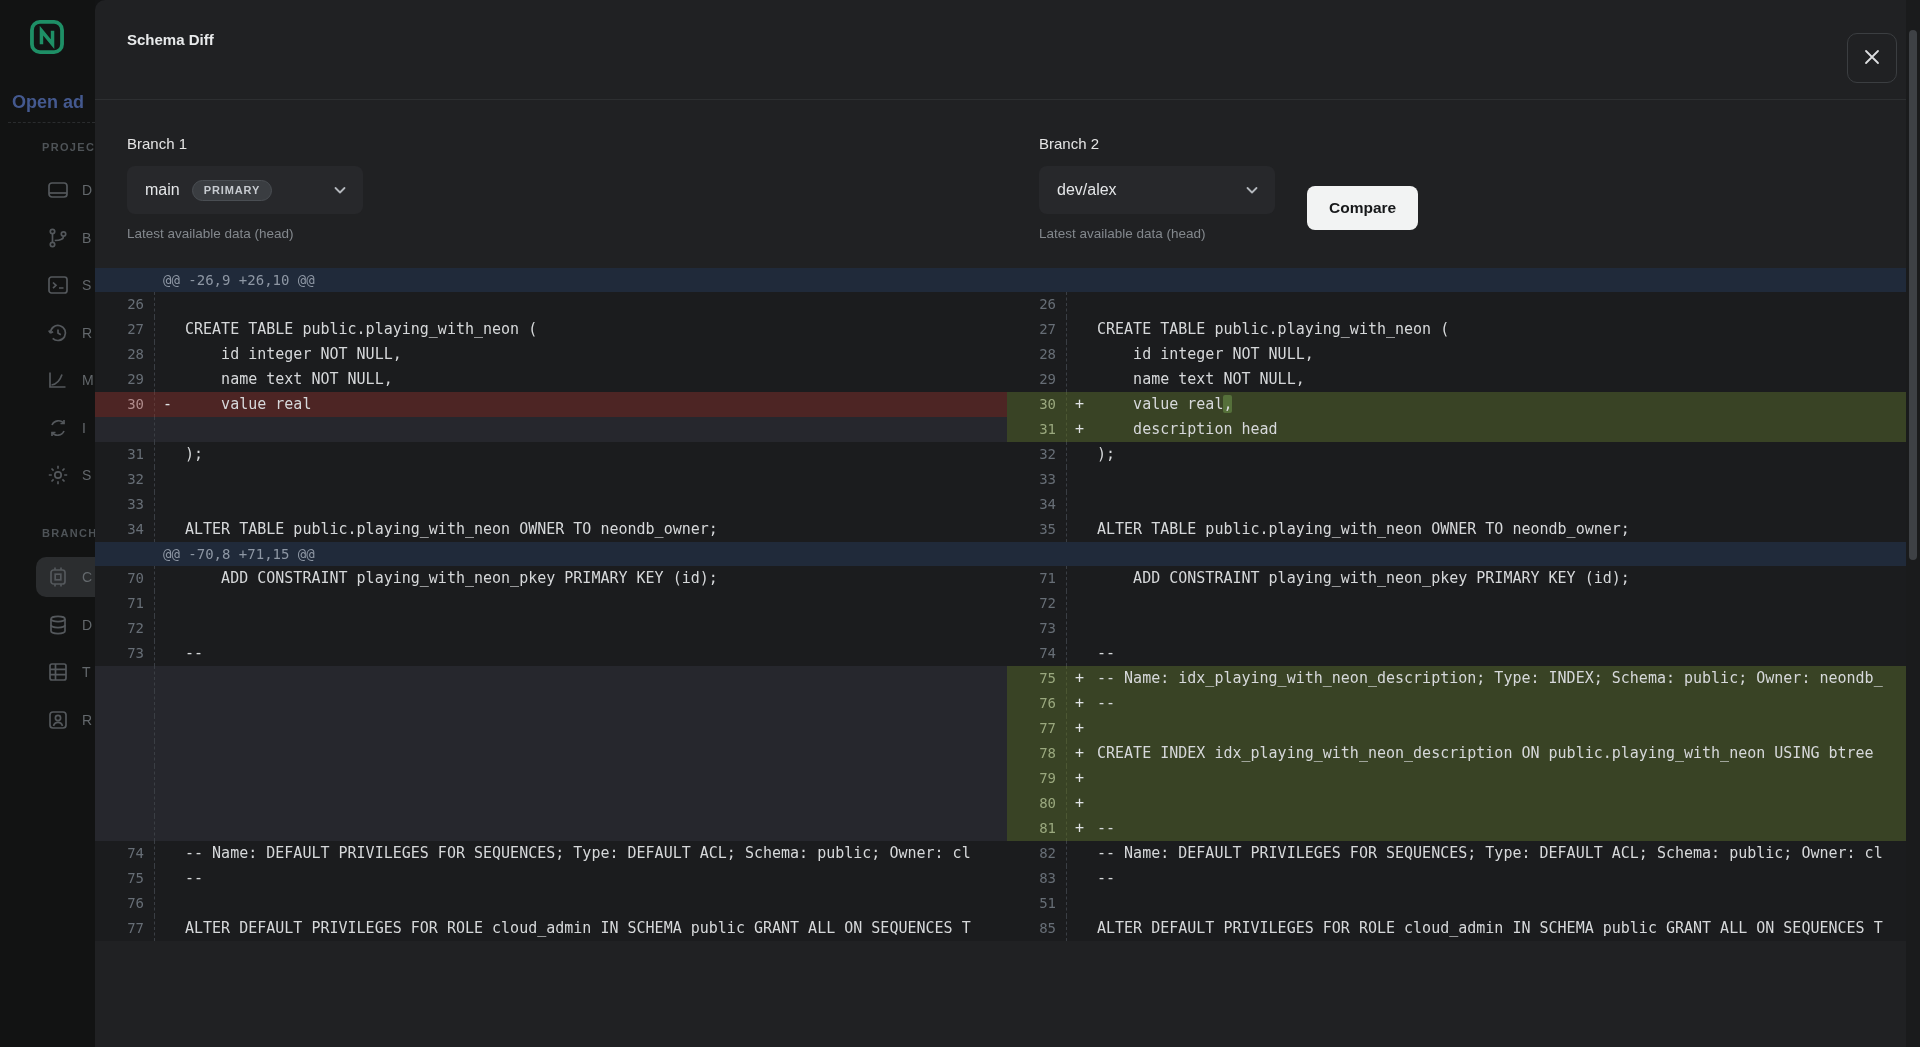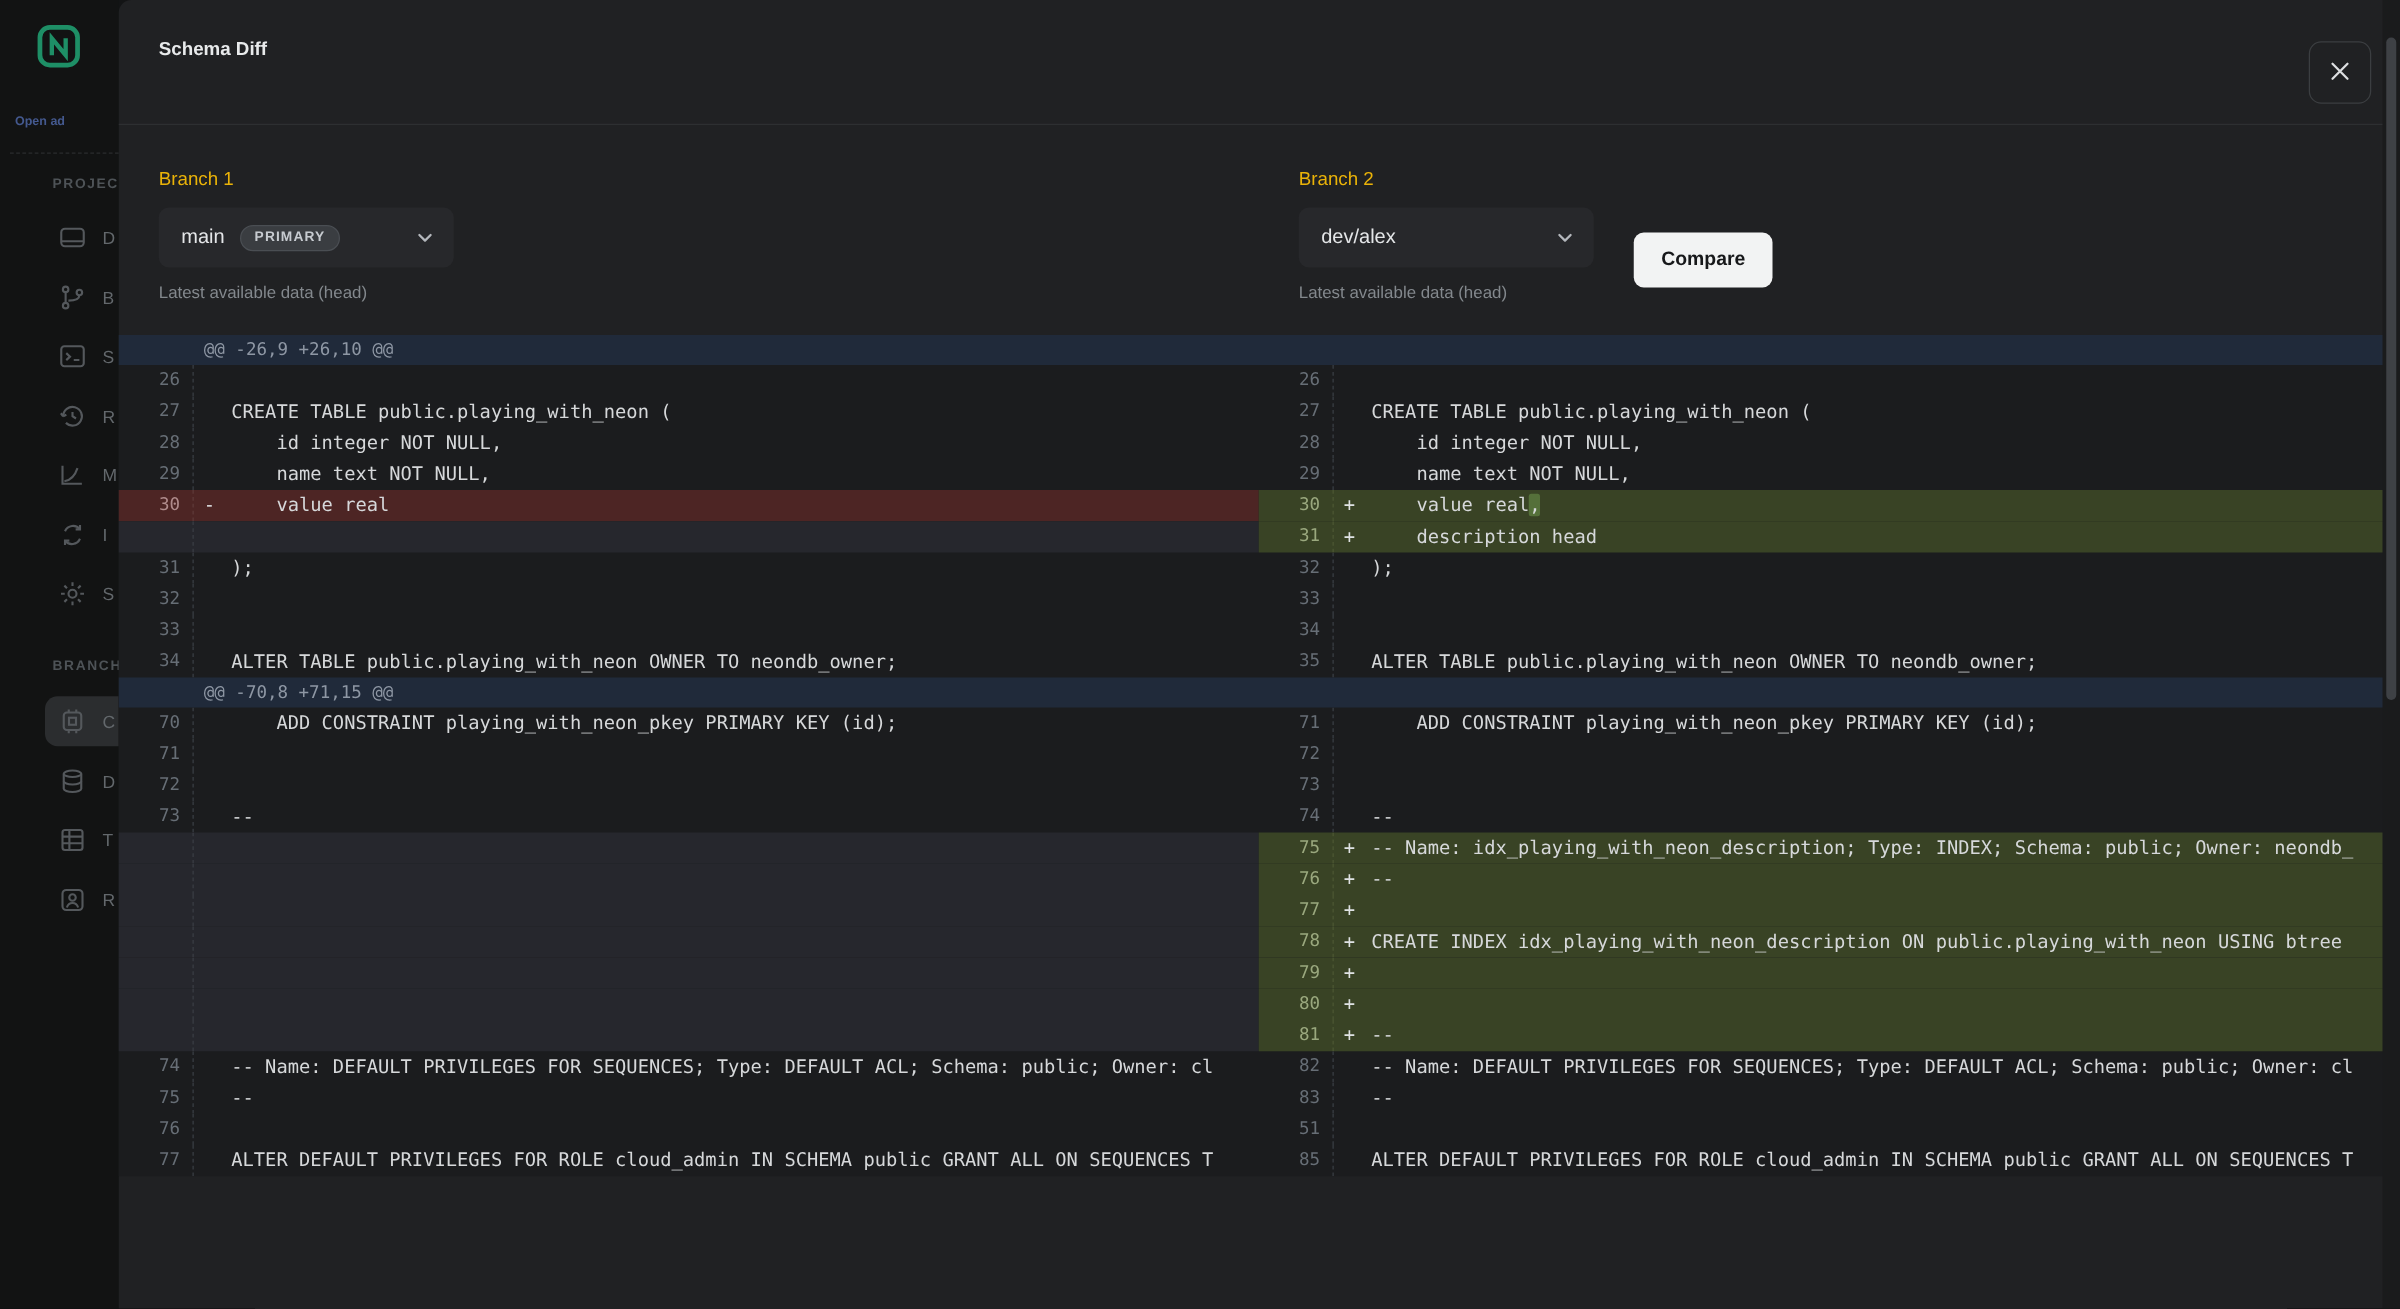--- a/index.html
+++ b/index.html
@@ -3,21 +3,21 @@
 <meta charset="utf-8">
 <style>
   html,body{margin:0;padding:0;background:#0e0f10;}
   *{box-sizing:border-box;}
   .stage{position:relative;width:1920px;height:1047px;overflow:hidden;
          font-family:"Liberation Sans",sans-serif;background:#131415;}
 
   
   .sidebar{position:absolute;left:0;top:0;width:95px;height:1047px;background:#121313;}
   .logo{position:absolute;left:28px;top:18px;width:38px;height:38px;}
-  .open-admin{position:absolute;left:12px;top:92px;font-size:10px;font-weight:700;color:#44598f;white-space:nowrap;overflow:hidden;width:83px;}
+  .open-admin{position:absolute;left:12px;top:92px;font-size:18px;font-weight:700;color:#44598f;white-space:nowrap;overflow:hidden;width:83px;}
   .side-div{position:absolute;left:8px;top:122px;width:87px;border-top:1px dashed #2a2c2e;}
   .s-header{position:absolute;left:42px;font-size:11px;font-weight:700;letter-spacing:.12em;color:#4e5357;white-space:nowrap;}
   .s-item{position:absolute;left:36px;width:59px;height:40px;display:flex;align-items:center;}
   .s-item .s-ico{width:24px;height:24px;margin-left:10px;color:#54585c;flex:0 0 auto;}
   .s-item .s-ico svg{width:24px;height:24px;display:block;}
   .s-item.active{background:#2b2d2f;border-radius:10px 0 0 10px;}
   .s-letter{margin-left:12px;font-size:14px;color:#63686c;}
 
   
   .modal{position:absolute;left:95px;top:0;width:1825px;height:1047px;background:#202123;border-top-left-radius:10px;}
@@ -26,21 +26,21 @@
   .close-btn{position:absolute;right:23px;top:33px;width:50px;height:50px;border:1px solid #3b3e41;border-radius:10px;
              background:transparent;display:flex;align-items:center;justify-content:center;cursor:pointer;color:#dcdee0;}
   .close-btn svg{width:20px;height:20px;}
 
   
   .controls{position:relative;height:168px;}
   .fgroup{position:absolute;top:35px;}
   .fg-b1{left:32px;width:236px;}
   .fg-db{left:290px;width:237px;}
   .fg-b2{left:944px;width:236px;}
-  .flabel{font-size:15px;color:#eab308;height:18px;}
+  .flabel{font-size:15px;color:#e5e5e5;height:18px;}
   .select{margin-top:13px;height:48px;border-radius:8px;background:#27282b;display:flex;align-items:center;
           padding:0 14px 0 18px;cursor:pointer;}
   .select .val{font-size:16px;color:#e4e6e8;}
   .select .chev{margin-left:auto;color:#b4b8bd;width:18px;height:18px;}
   .select .chev svg{width:18px;height:18px;display:block;}
   .select.disabled{background:#232426;cursor:default;}
   .select.disabled .val{color:#6f7479;}
   .select.disabled .chev{color:#55595d;}
   .badge{margin-left:12px;font-size:11px;font-weight:700;letter-spacing:.08em;color:#c7cbd0;
          background:#3a3d41;border:1px solid #4a4e53;border-radius:999px;padding:4px 11px;line-height:1;}

